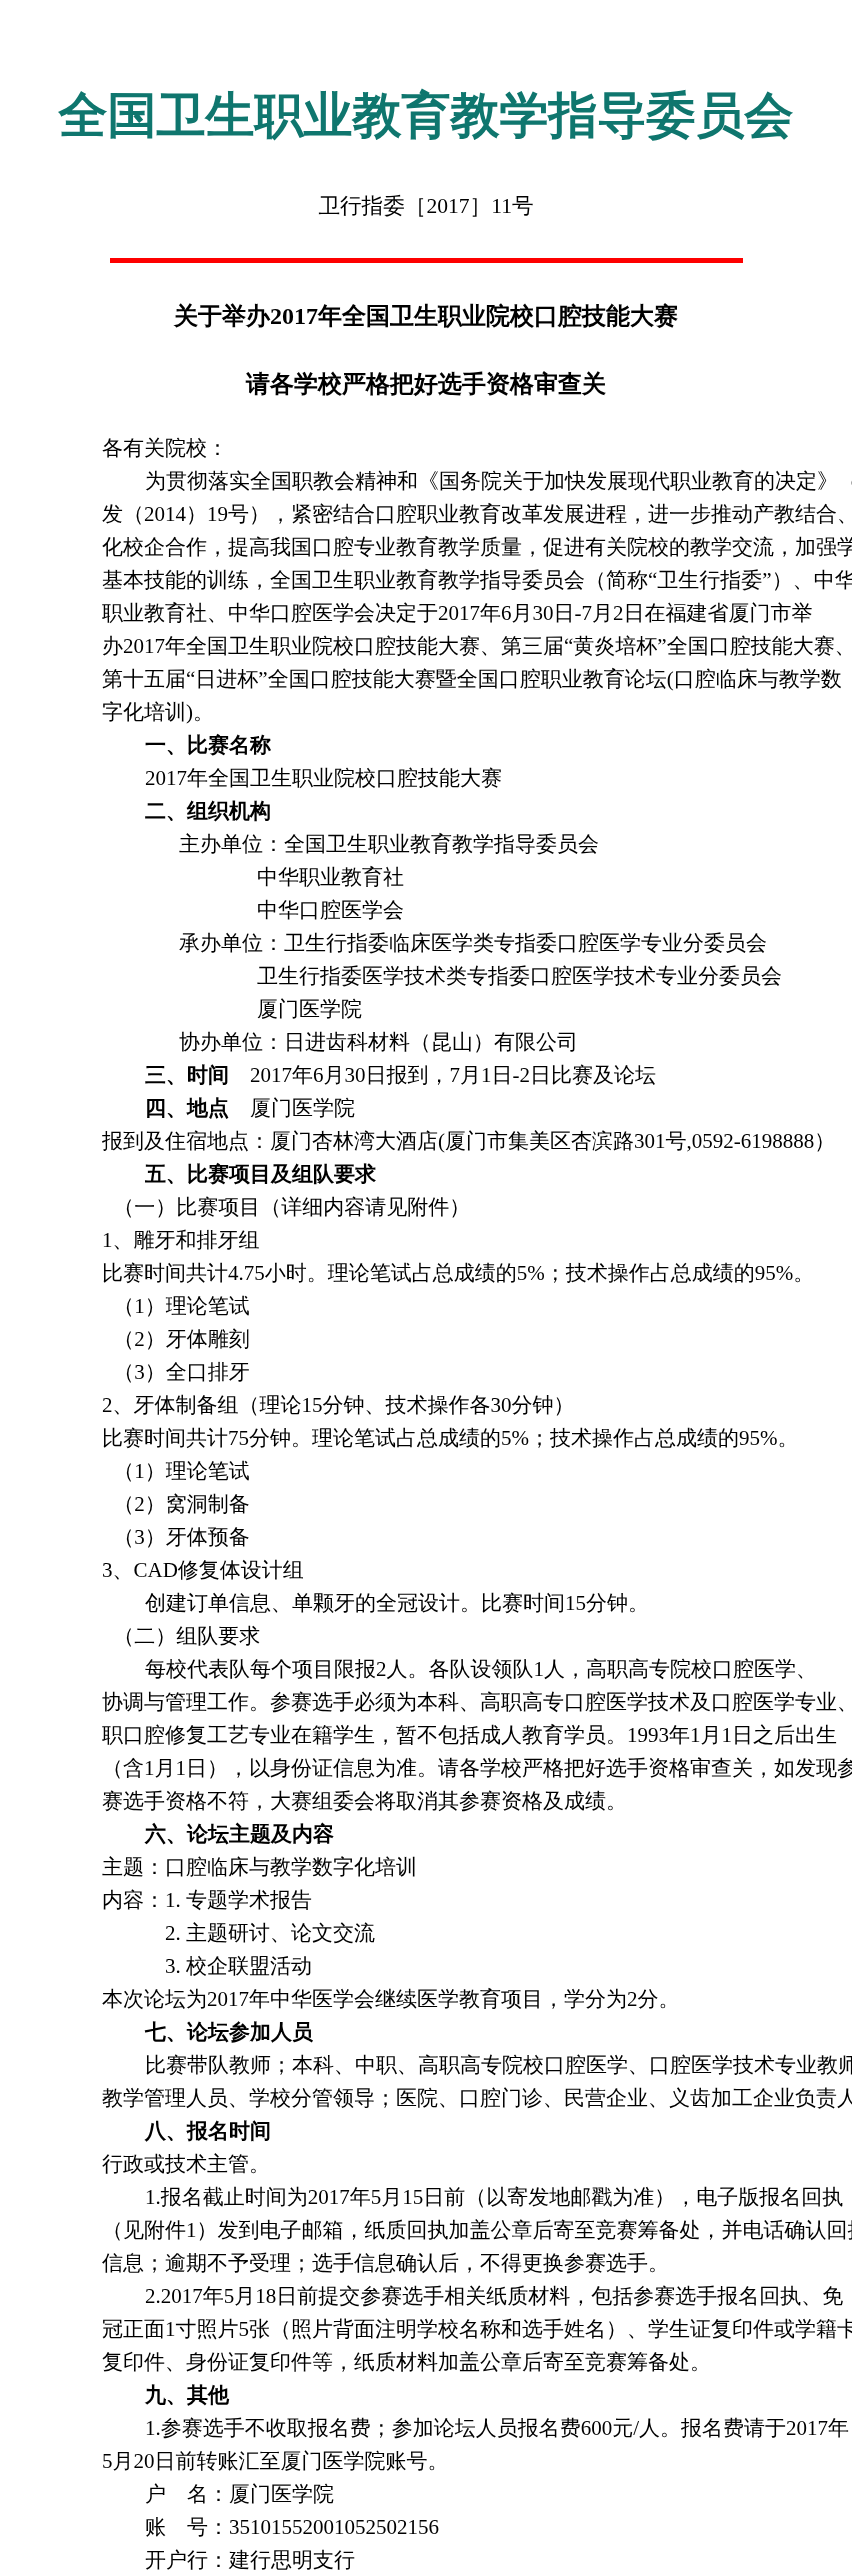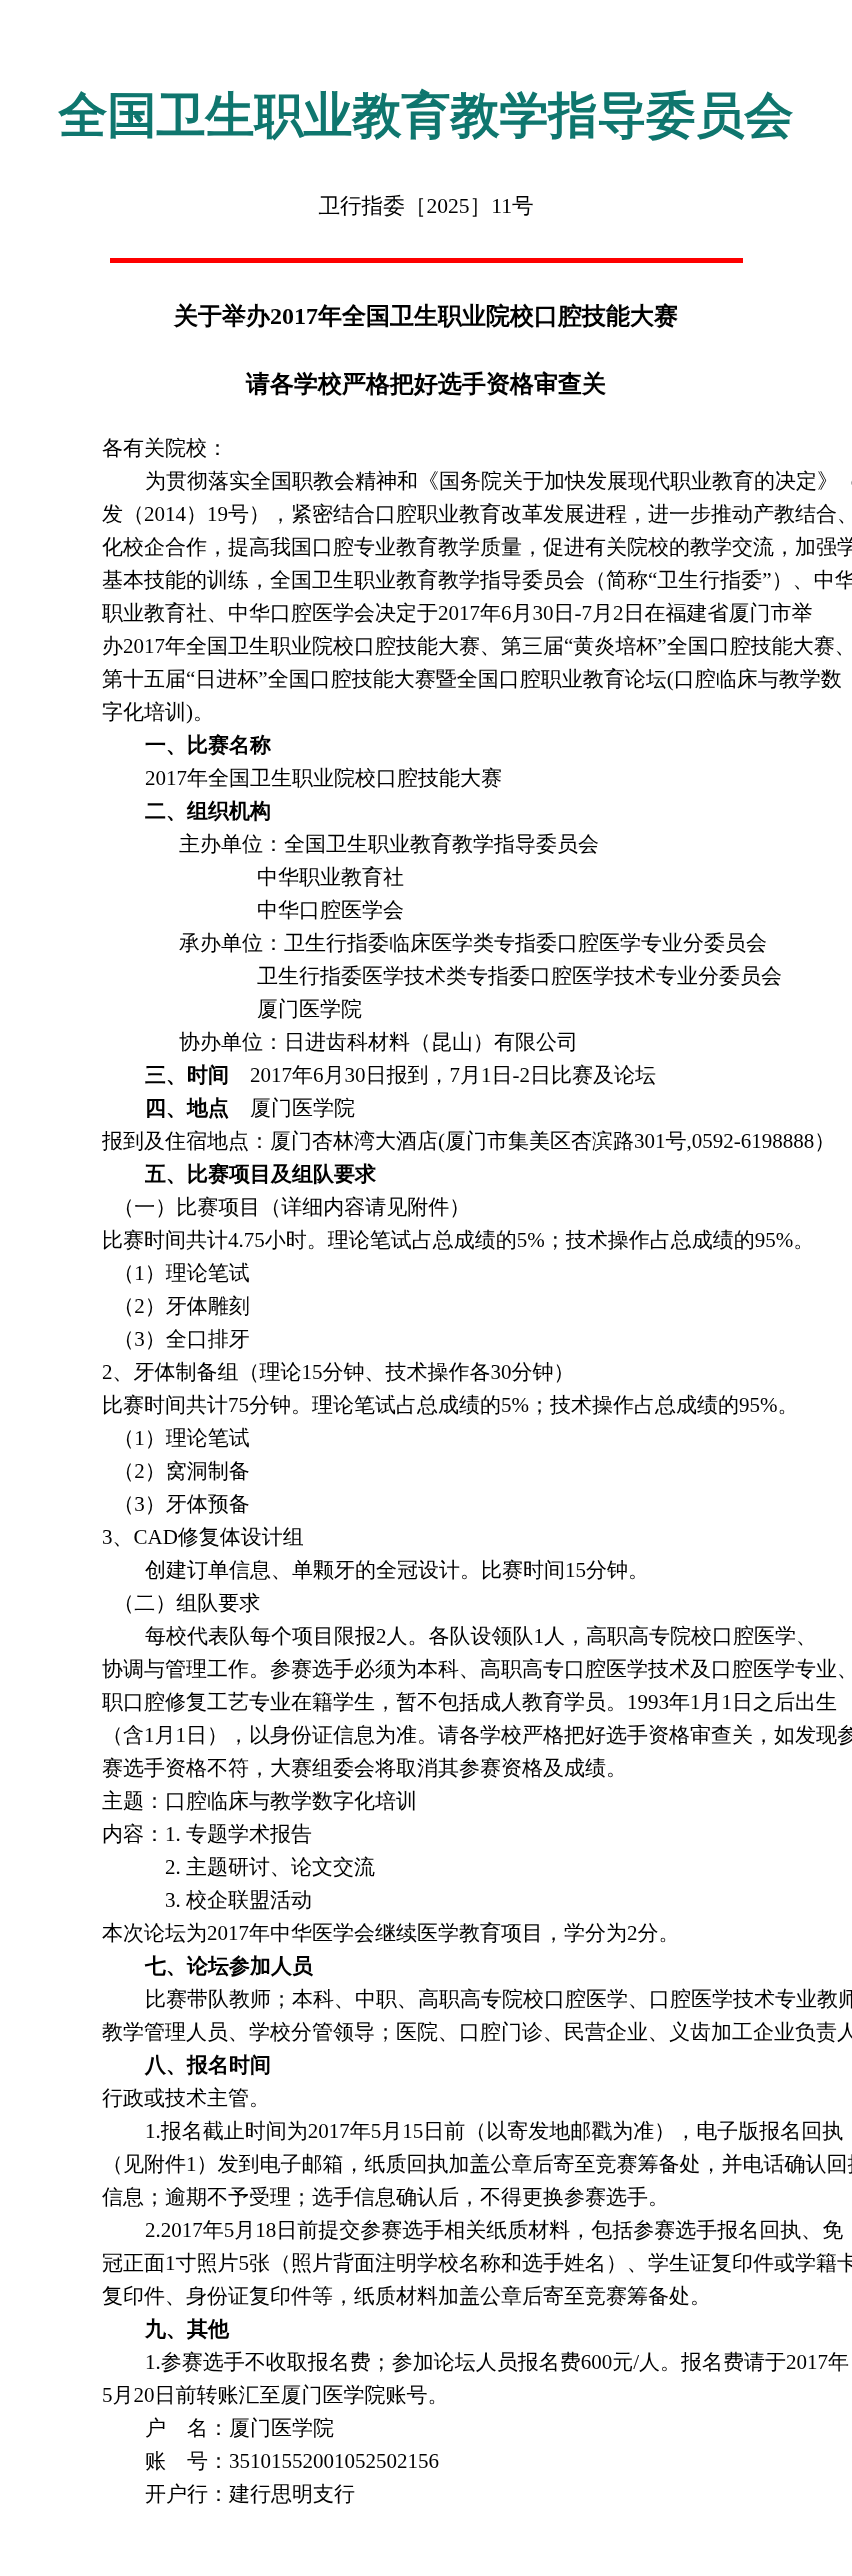--- a/index.html
+++ b/index.html
@@ -66,21 +66,21 @@
   .org2{padding-left:155px;}
   .n1{padding-left:63px;}
 </style>
 </head>
 <body>
 
 <div id="page">
 
   <div class="masthead">全国卫生职业教育教学指导委员会</div>
 
-  <div class="docnum">卫行指委［2025］11号</div>
+  <div class="docnum">卫行指委［2017］11号</div>
 
   <div class="red-rule"></div>
 
   <div class="doc-title t1">关于举办2017年全国卫生职业院校口腔技能大赛</div>
 
   <div class="doc-title t2">请各学校严格把好选手资格审查关</div>
 
   <div class="body-wrap">
       <div class="ln c">各有关院校：</div>
       <div class="ln p">为贯彻落实全国职教会精神和《国务院关于加快发展现代职业教育的决定》（国</div>
@@ -99,37 +99,39 @@
       <div class="ln org2">中华口腔医学会</div>
       <div class="ln org1">承办单位：卫生行指委临床医学类专指委口腔医学专业分委员会</div>
       <div class="ln org2">卫生行指委医学技术类专指委口腔医学技术专业分委员会</div>
       <div class="ln org2">厦门医学院</div>
       <div class="ln org1">协办单位：日进齿科材料（昆山）有限公司</div>
       <div class="ln hmix"><b>三、时间</b>　2017年6月30日报到，7月1日-2日比赛及论坛</div>
       <div class="ln hmix"><b>四、地点</b>　厦门医学院</div>
       <div class="ln c">报到及住宿地点：厦门杏林湾大酒店(厦门市集美区杏滨路301号,0592-6198888）</div>
       <div class="ln h">五、比赛项目及组队要求</div>
       <div class="ln s">（一）比赛项目（详细内容请见附件）</div>
+      <div class="ln c">1、雕牙和排牙组</div>
       <div class="ln c">比赛时间共计4.75小时。理论笔试占总成绩的5%；技术操作占总成绩的95%。</div>
       <div class="ln s">（1）理论笔试</div>
       <div class="ln s">（2）牙体雕刻</div>
       <div class="ln s">（3）全口排牙</div>
       <div class="ln c">2、牙体制备组（理论15分钟、技术操作各30分钟）</div>
       <div class="ln c">比赛时间共计75分钟。理论笔试占总成绩的5%；技术操作占总成绩的95%。</div>
       <div class="ln s">（1）理论笔试</div>
       <div class="ln s">（2）窝洞制备</div>
       <div class="ln s">（3）牙体预备</div>
       <div class="ln c">3、CAD修复体设计组</div>
       <div class="ln p">创建订单信息、单颗牙的全冠设计。比赛时间15分钟。</div>
       <div class="ln s">（二）组队要求</div>
       <div class="ln p">每校代表队每个项目限报2人。各队设领队1人，高职高专院校口腔医学、</div>
       <div class="ln c">协调与管理工作。参赛选手必须为本科、高职高专口腔医学技术及口腔医学专业、中</div>
       <div class="ln c">职口腔修复工艺专业在籍学生，暂不包括成人教育学员。1993年1月1日之后出生</div>
       <div class="ln c">（含1月1日），以身份证信息为准。请各学校严格把好选手资格审查关，如发现参</div>
       <div class="ln c">赛选手资格不符，大赛组委会将取消其参赛资格及成绩。</div>
+      <div class="ln h">六、论坛主题及内容</div>
       <div class="ln c">主题：口腔临床与教学数字化培训</div>
       <div class="ln c">内容：1. 专题学术报告</div>
       <div class="ln n1">2. 主题研讨、论文交流</div>
       <div class="ln n1">3. 校企联盟活动</div>
       <div class="ln c">本次论坛为2017年中华医学会继续医学教育项目，学分为2分。</div>
       <div class="ln h">七、论坛参加人员</div>
       <div class="ln p">比赛带队教师；本科、中职、高职高专院校口腔医学、口腔医学技术专业教师、</div>
       <div class="ln c">教学管理人员、学校分管领导；医院、口腔门诊、民营企业、义齿加工企业负责人、</div>
       <div class="ln h">八、报名时间</div>
       <div class="ln c">行政或技术主管。</div>

